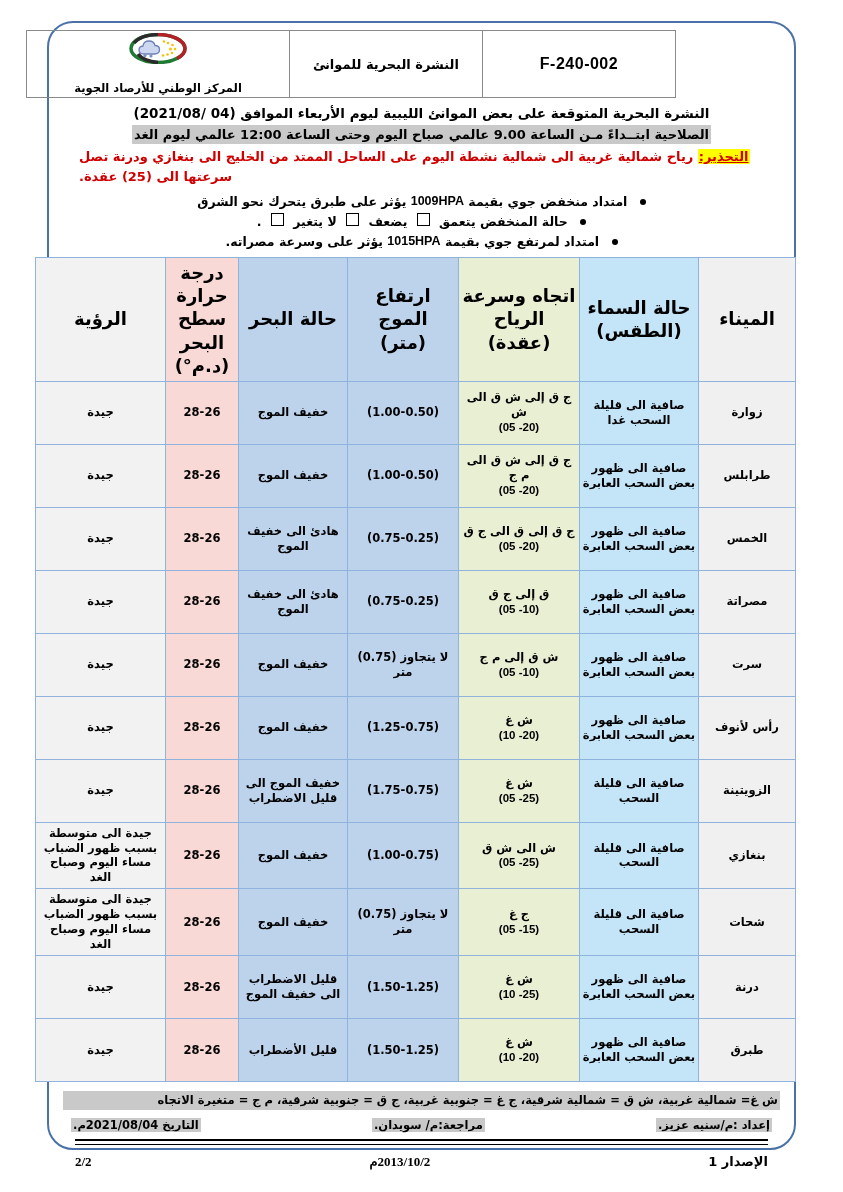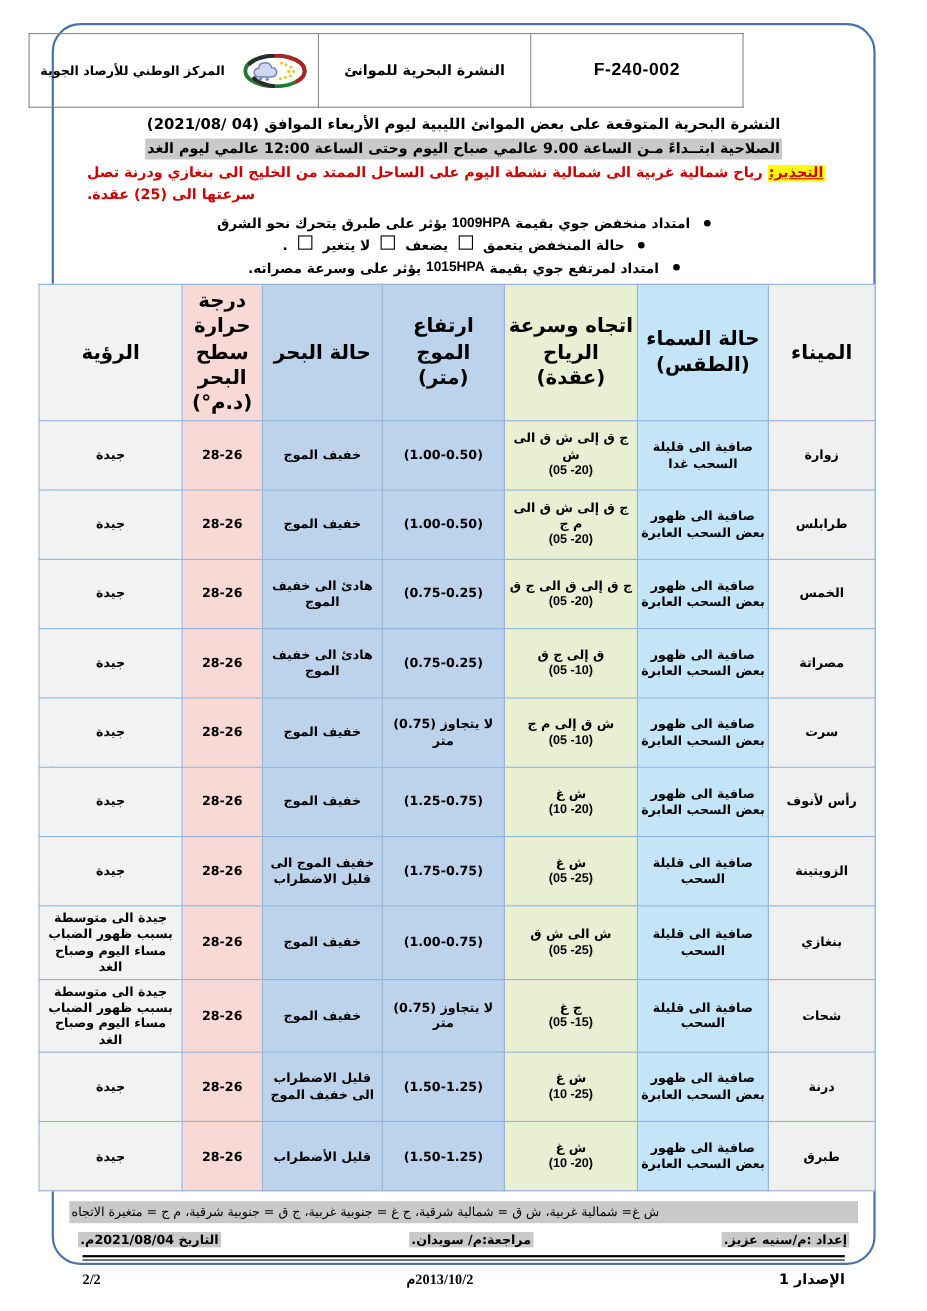--- a/index.html
+++ b/index.html
@@ -64,21 +64,21 @@
     font-weight: bold;
   }
   .cell-org {
     width: 250px;
     font-size: 12px;
     font-weight: bold;
     position: relative;
   }
   .org-inner {
     display: flex;
-    flex-direction: row;
+    flex-direction: column;
     align-items: center;
     justify-content: center;
     gap: 17px;
   }
   .logo-wrap { width: 58px; height: 31px; }
   .org-name { font-size: 11.5px; font-weight: bold; white-space: nowrap; }
 
   
   .title-block {
     text-align: center;
@@ -176,22 +176,22 @@
   .col-seastate  { width: 104px; background: #bdd3ec; font-weight: bold; }
   .col-temp      { width: 68px;  background: #f9d9d6; font-weight: bold; font-size: 13px; }
   .col-vis       { width: 125px; background: #f2f2f2; font-weight: bold; }
 
   .ltr { direction: ltr; unicode-bidi: isolate; font-family: "Liberation Sans", sans-serif; }
 
   
   .legend {
     margin: 9px 16px 0 16px;
     font-size: 11.5px;
-    font-weight: normal;
-    text-align: left;
+    font-weight: bold;
+    text-align: right;
     background: #c9c9c9;
     padding: 1px 2px;
     line-height: 1.5;
   }
   .signature-row {
     margin: 8px 24px 0 24px;
     font-size: 11.5px;
     font-weight: bold;
     display: flex;
     justify-content: space-between;

